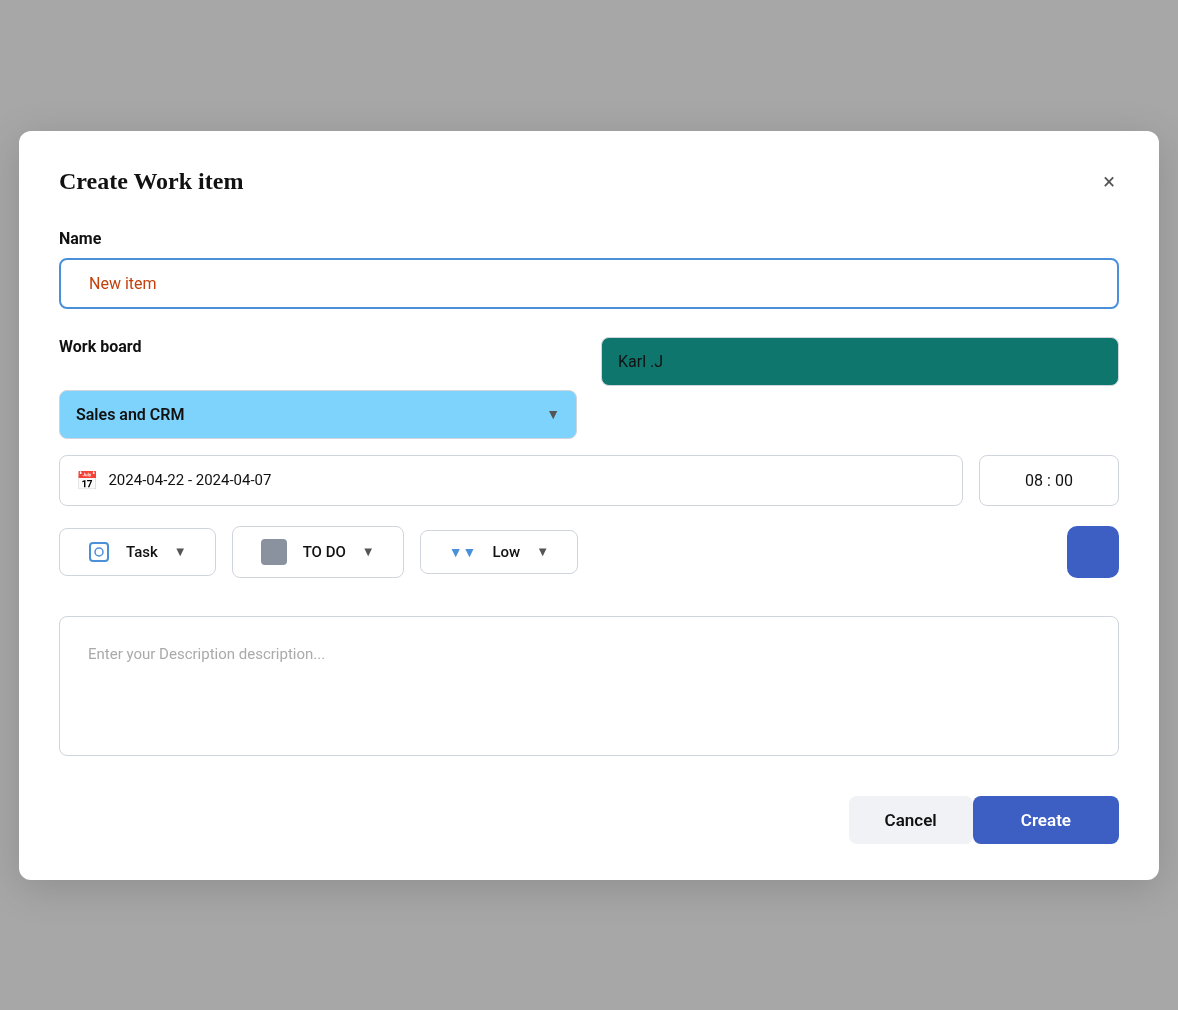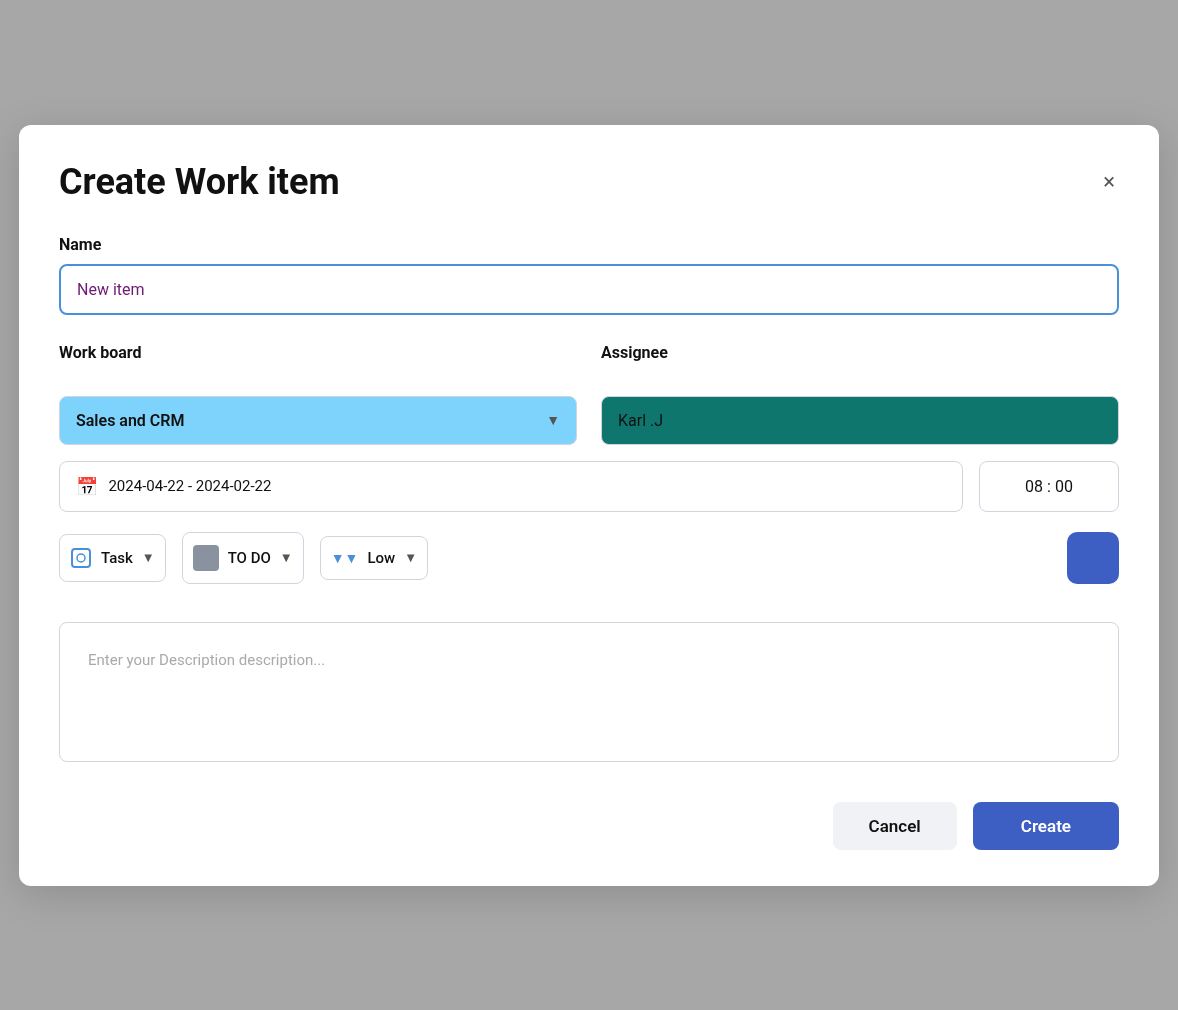--- a/index.html
+++ b/index.html
@@ -38,23 +38,24 @@
     }
 
     .modal-header {
       display: flex;
       align-items: center;
       justify-content: space-between;
       margin-bottom: 32px;
     }
 
     .modal-title {
-      font-size: 36px;
+      font-size: 24px;
       font-weight: 700;
       color: #111111;
+      font-family: Liberation Serif, serif;
     }
 
     .close-btn {
       background: none;
       border: none;
       cursor: pointer;
       color: #555;
       font-size: 22px;
       line-height: 1;
       padding: 4px;
@@ -63,26 +64,26 @@
 
     .field-label {
       font-size: 16px;
       font-weight: 700;
       color: #111111;
       margin-bottom: 10px;
     }
 
     .name-input {
       width: 100%;
-      padding: 14px 16px;
+      padding: 14px 28px;
       font-size: 16px;
       border: 2px solid #4a90d9;
       border-radius: 8px;
       outline: none;
-      color: #701a75;
+      color: #c2410c;
     }
 
     .two-col {
       display: grid;
       grid-template-columns: 1fr 1fr;
       gap: 24px;
       margin-top: 28px;
     }
 
     .field-group {
@@ -155,22 +156,22 @@
     .type-row {
       display: flex;
       align-items: center;
       gap: 16px;
       margin-top: 20px;
     }
 
     .type-btn {
       display: flex;
       align-items: center;
-      gap: 9px;
-      padding: 12px 10px;
+      gap: 16px;
+      padding: 12px 28px;
       border: 1.5px solid #d0d5dd;
       border-radius: 8px;
       cursor: pointer;
       font-size: 15px;
       color: #111;
       background: #fff;
       user-select: none;
       font-weight: 500;
     }
 
@@ -228,21 +229,20 @@
       margin-top: 10px;
     }
 
     .description-textarea::placeholder {
       color: #aaa;
     }
 
     .footer {
       display: flex;
       justify-content: flex-end;
-      gap: 16px;
       margin-top: 36px;
     }
 
     .cancel-btn {
       padding: 14px 36px;
       border-radius: 8px;
       border: none;
       background: #f0f2f5;
       color: #111;
       font-size: 17px;
@@ -284,29 +284,28 @@
 
     <div class="two-col">
       <div class="field-group">
         <div class="field-label">Work board</div>
         <div class="select-box">
           <span>Sales and CRM</span>
           <span class="chevron">▼</span>
         </div>
       </div>
       <div class="field-group">
-        <div class="field-label">Assignee</div>
         <div class="text-input-box">Karl .J</div>
       </div>
     </div>
 
     <div class="date-row">
       <div class="date-box">
         <span class="calendar-icon">📅</span>
-        <span>2024-04-22 - 2024-02-22</span>
+        <span>2024-04-22 - 2024-04-07</span>
       </div>
       <div class="time-box">
         <span>08 : 00</span>
       </div>
     </div>
 
     <div class="type-row">
 
       <div class="type-btn">
         <span class="task-icon">

